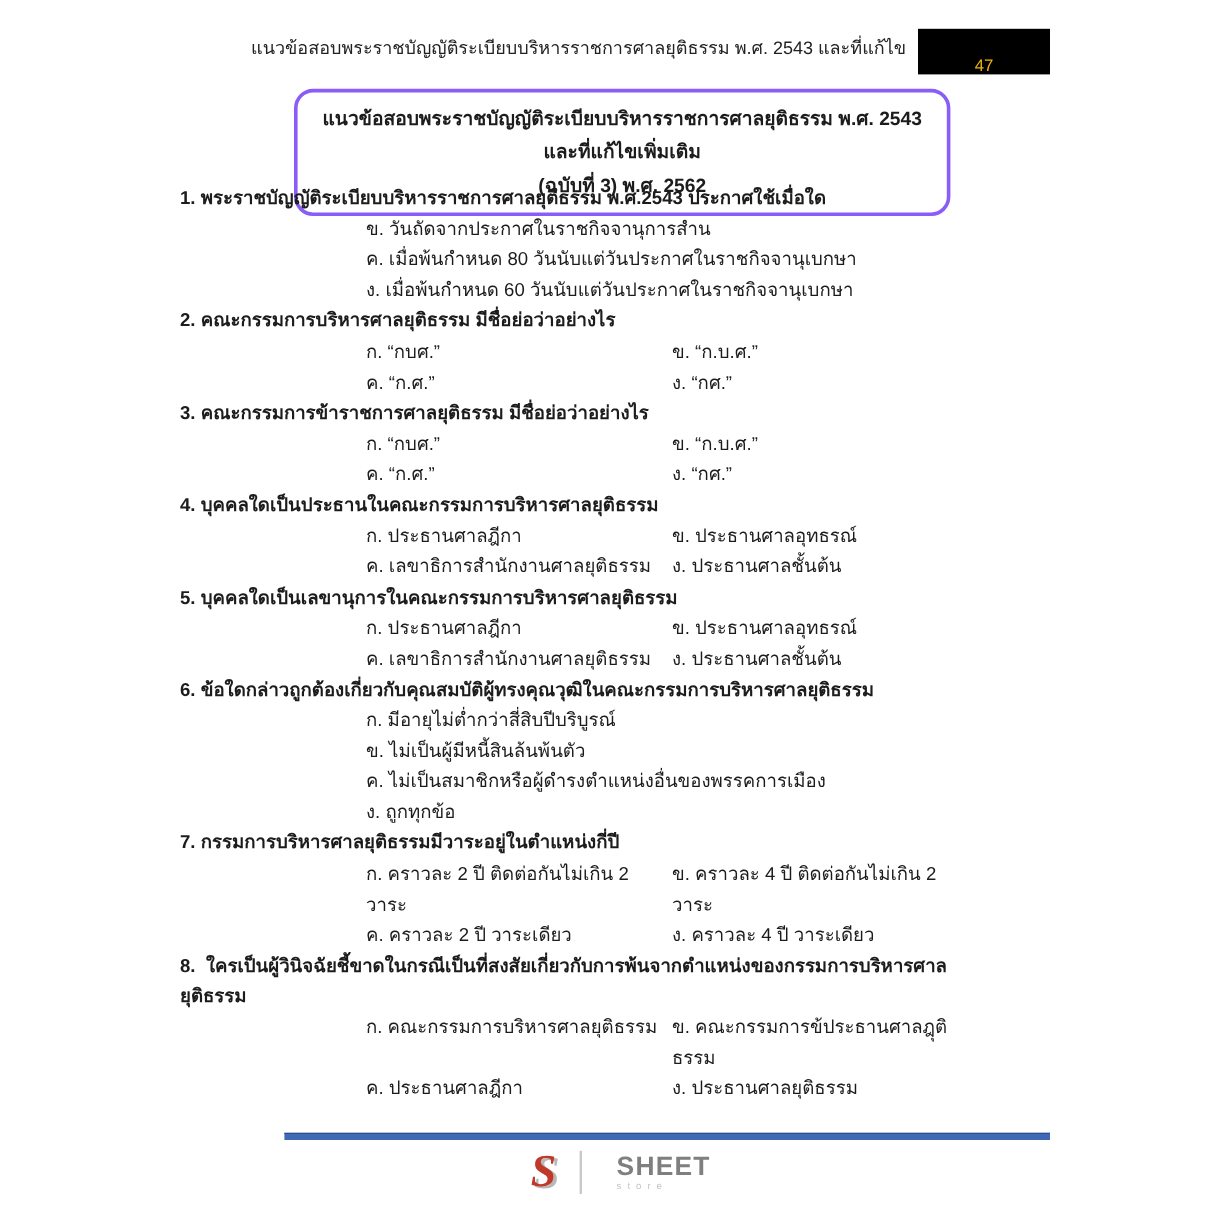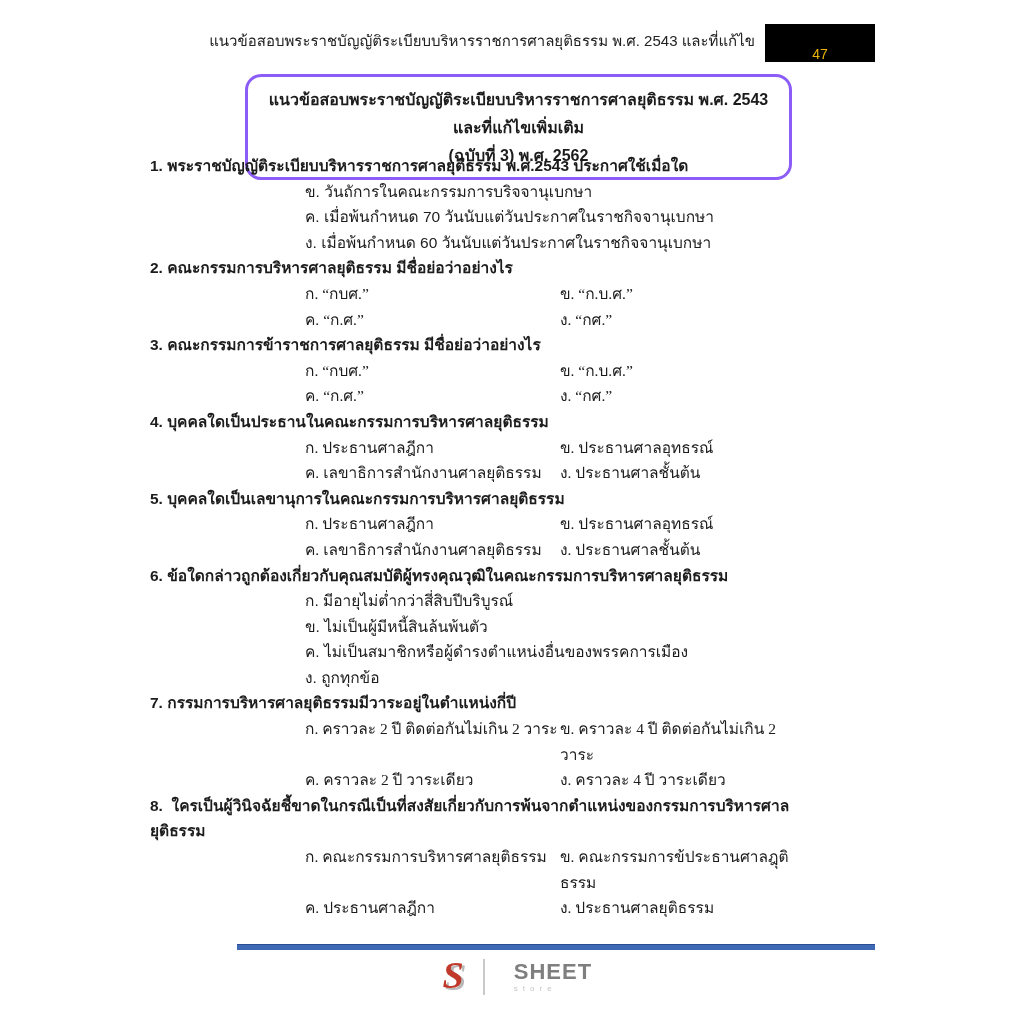--- a/index.html
+++ b/index.html
@@ -20,21 +20,21 @@
   .title-box{
     position:absolute;top:74px;left:245px;width:547px;box-sizing:border-box;
     border:3px solid #8b5cf6;border-radius:16px;background:#ffffff;
     padding:9px 16px 7px 16px;text-align:center;font-weight:bold;font-size:16px;line-height:28px;
   }
   
   .questions{position:absolute;top:153px;left:150px;width:648px;font-size:15.5px;}
   .q-title{font-weight:bold;line-height:25.6px;}
   .opt{line-height:25.6px;}
   .opts-single .opt{padding-left:155px;}
-  .opts-grid{display:grid;grid-template-columns:255px 1fr;padding-left:155px;font-family:Liberation Serif, serif;}
+  .opts-grid{display:grid;grid-template-columns:255px 1fr;padding-left:155px;}
   
   .footer-rule{
     position:absolute;top:944px;left:237px;width:638px;height:6px;
     background:#3f68b5;border-top:1.5px solid #2b4f94;box-sizing:border-box;
   }
   .footer-logo{
     position:absolute;top:956px;left:0;width:1024px;display:flex;
     align-items:center;justify-content:center;gap:9px;
   }
   .logo-divider{width:2px;height:36px;background:#c9c9c9;}
@@ -55,22 +55,22 @@
   <div class="title-box">
     <div>แนวข้อสอบพระราชบัญญัติระเบียบบริหารราชการศาลยุติธรรม พ.ศ. 2543 และที่แก้ไขเพิ่มเติม</div>
     <div>(ฉบับที่ 3) พ.ศ. 2562</div>
   </div>
 
   <div class="questions">
 
     <div class="q">
       <div class="q-title"><span>1.</span> <span>พระราชบัญญัติระเบียบบริหารราชการศาลยุติธรรม พ.ศ.2543 ประกาศใช้เมื่อใด</span></div>
       <div class="opts-single">
-        <div class="opt"><span>ข.</span> <span>วันถัการในคณะกรรมการบริจจานุเบกษา</span></div>
-        <div class="opt"><span>ค.</span> <span>เมื่อพ้นกำหนด 70 วันนับแต่วันประกาศในราชกิจจานุเบกษา</span></div>
+        <div class="opt"><span>ข.</span> <span>วันถัดจากประกาศในราชกิจจานุการสำน</span></div>
+        <div class="opt"><span>ค.</span> <span>เมื่อพ้นกำหนด 80 วันนับแต่วันประกาศในราชกิจจานุเบกษา</span></div>
         <div class="opt"><span>ง.</span> <span>เมื่อพ้นกำหนด 60 วันนับแต่วันประกาศในราชกิจจานุเบกษา</span></div>
       </div>
     </div>
 
     <div class="q">
       <div class="q-title"><span>2.</span> <span>คณะกรรมการบริหารศาลยุติธรรม มีชื่อย่อว่าอย่างไร</span></div>
       <div class="opts-grid">
         <div class="opt"><span>ก.</span> <span>“กบศ.”</span></div>
         <div class="opt"><span>ข.</span> <span>“ก.บ.ศ.”</span></div>
         <div class="opt"><span>ค.</span> <span>“ก.ศ.”</span></div>

